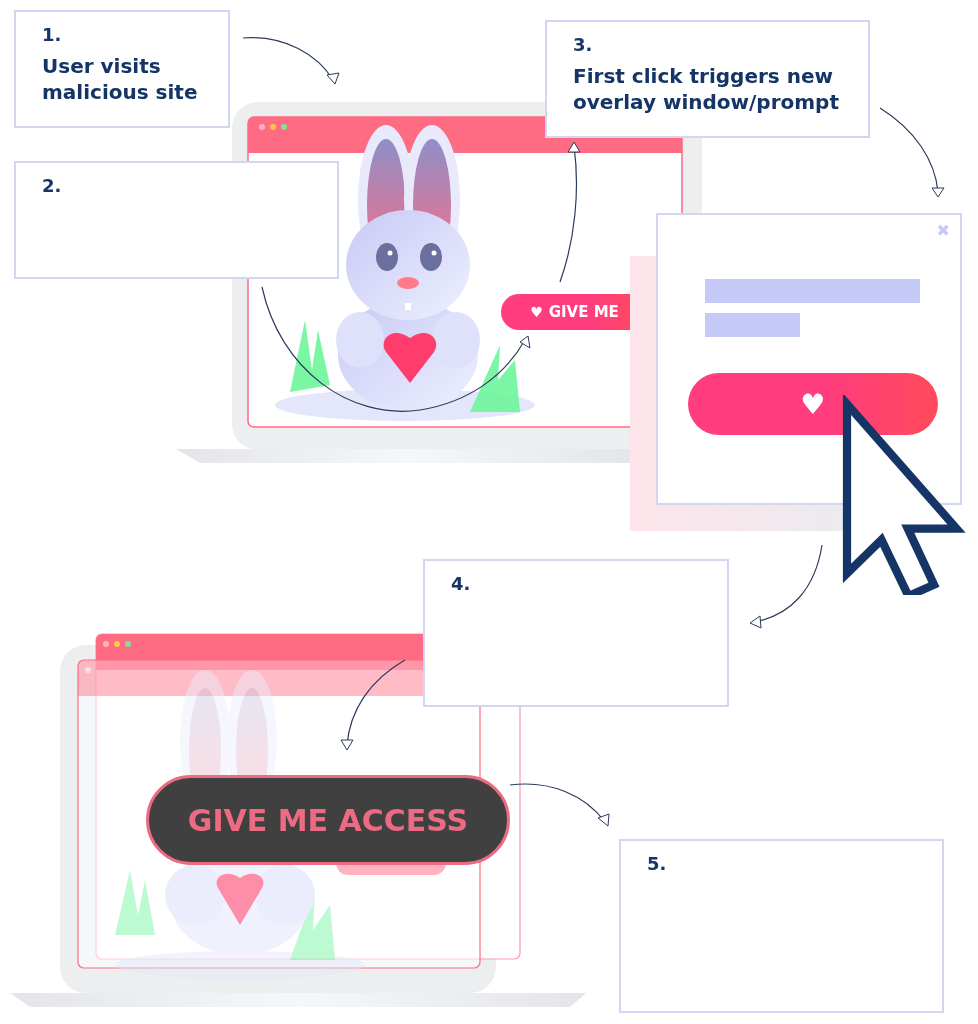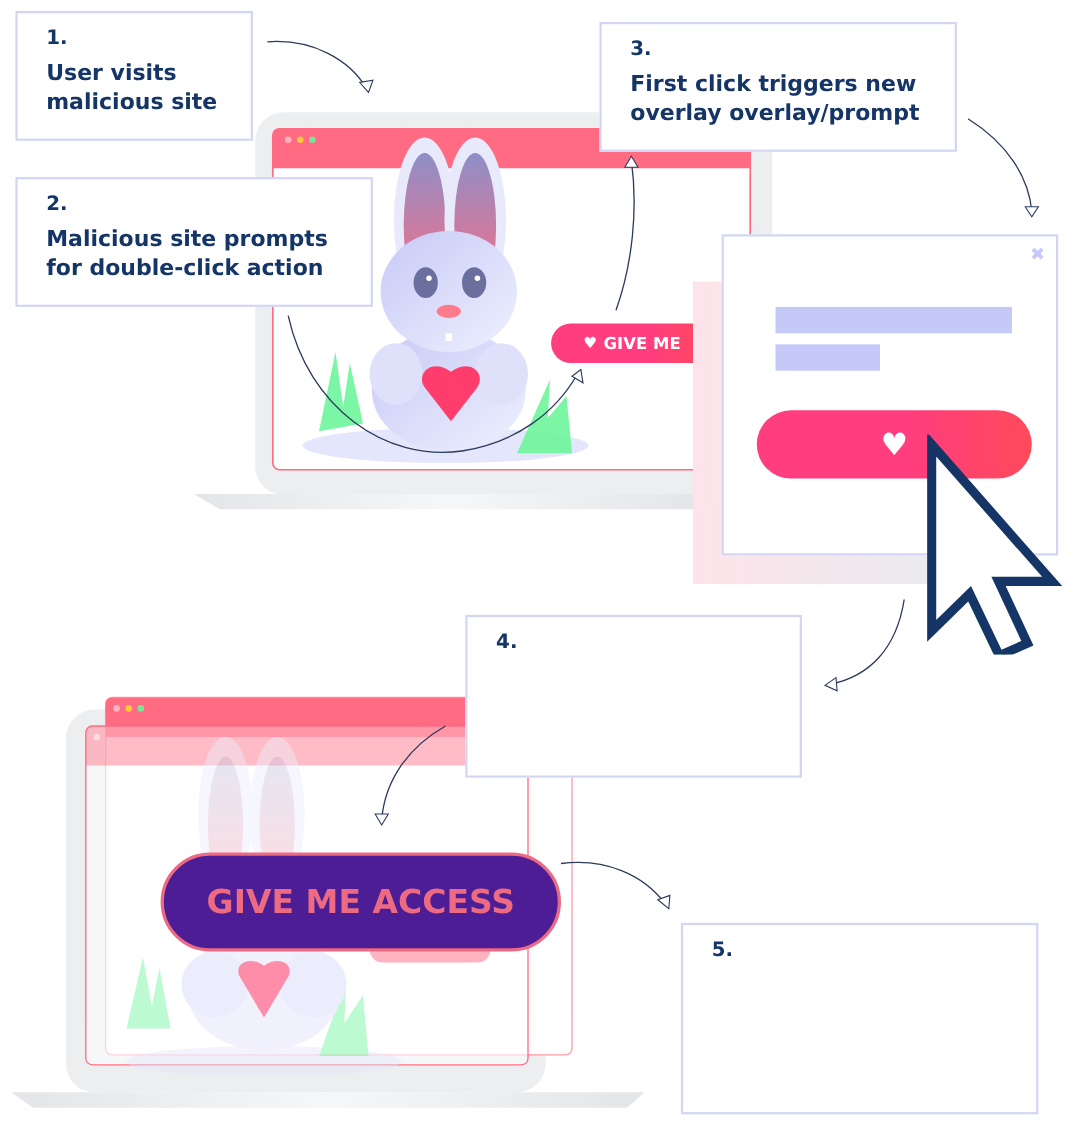--- a/index.html
+++ b/index.html
@@ -152,37 +152,35 @@
   <rect x="336" y="845" width="110" height="30" rx="12" fill="#ffb3c1"></rect>
 
   <path d="M822 545 C815 590 790 615 755 622" fill="none" stroke="#2b3a5c" stroke-width="1.2"></path>
   <path d="M760 616 L750 623 L761 628 Z" fill="#fff" stroke="#2b3a5c" stroke-width="1"></path>
   <path d="M405 660 C370 680 350 710 347 745" fill="none" stroke="#2b3a5c" stroke-width="1.2"></path>
   <path d="M341 740 L347 750 L353 740 Z" fill="#fff" stroke="#2b3a5c" stroke-width="1"></path>
   <path d="M510 785 C550 780 585 795 605 822" fill="none" stroke="#2b3a5c" stroke-width="1.2"></path>
   <path d="M598 818 L608 826 L609 814 Z" fill="#fff" stroke="#2b3a5c" stroke-width="1"></path>
 </svg>
 
-<div class="pill-btn" style="left:146px;top:775px;width:364px;height:90px;border-radius:45px;background:#4c1d95;border:3px solid #ec6a82;color:#ec6a82;font-size:30px;z-index:4;">
+<div class="pill-btn" style="left:146px;top:775px;width:364px;height:90px;border-radius:45px;background:#404040;border:3px solid #ec6a82;color:#ec6a82;font-size:30px;z-index:4;">
   <span>GIVE ME ACCESS</span>
 </div>
 
 <div class="step-box" style="left:14px;top:10px;width:216px;height:118px;">
   <div class="step-num">1.</div>
   <div class="step-text">User visits
 malicious site</div>
 </div>
 <div class="step-box" style="left:14px;top:161px;width:325px;height:118px;">
   <div class="step-num">2.</div>
-  <div class="step-text">Malicious site prompts
-for double-click action</div>
 </div>
 <div class="step-box" style="left:545px;top:20px;width:325px;height:118px;">
   <div class="step-num">3.</div>
   <div class="step-text">First click triggers new
-overlay overlay/prompt</div>
+overlay window/prompt</div>
 </div>
 <div class="step-box" style="left:423px;top:559px;width:306px;height:148px;">
   <div class="step-num">4.</div>
 </div>
 <div class="step-box" style="left:619px;top:839px;width:325px;height:174px;">
   <div class="step-num">5.</div>
 </div>
 
 </body></html>

